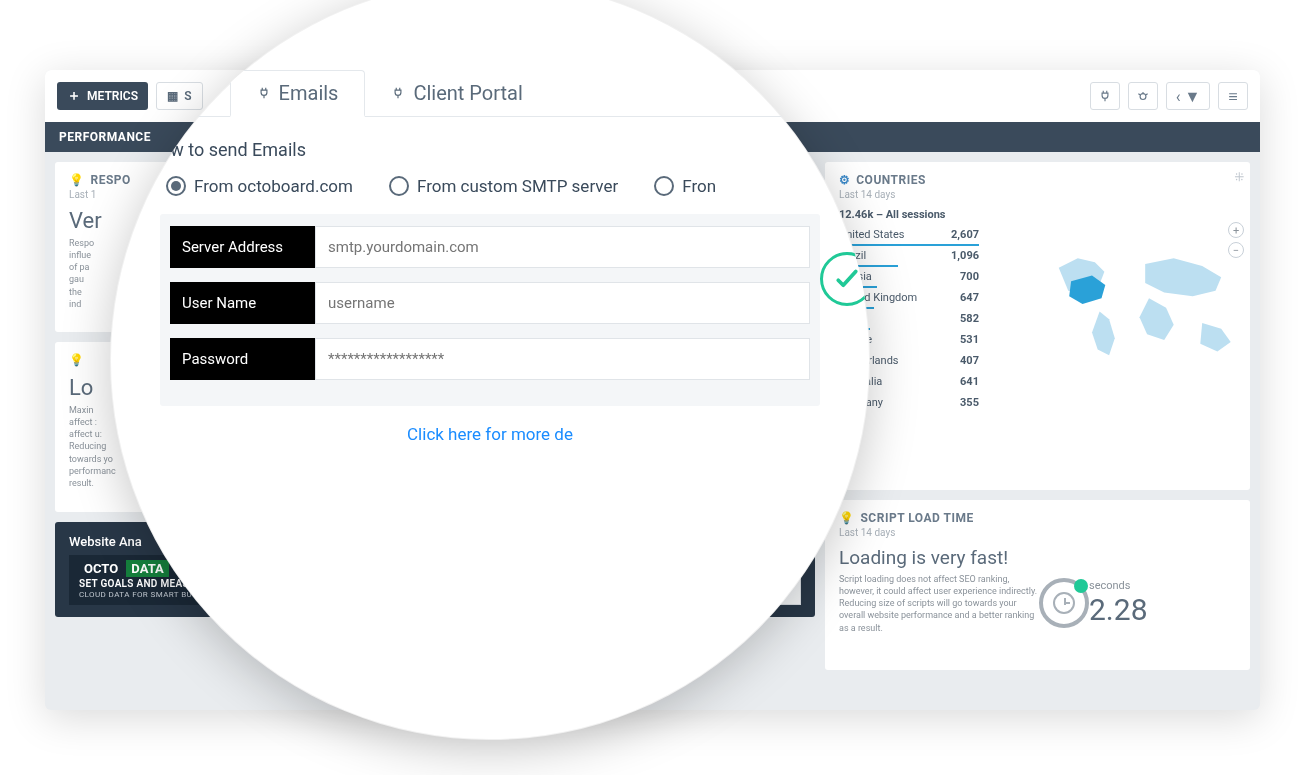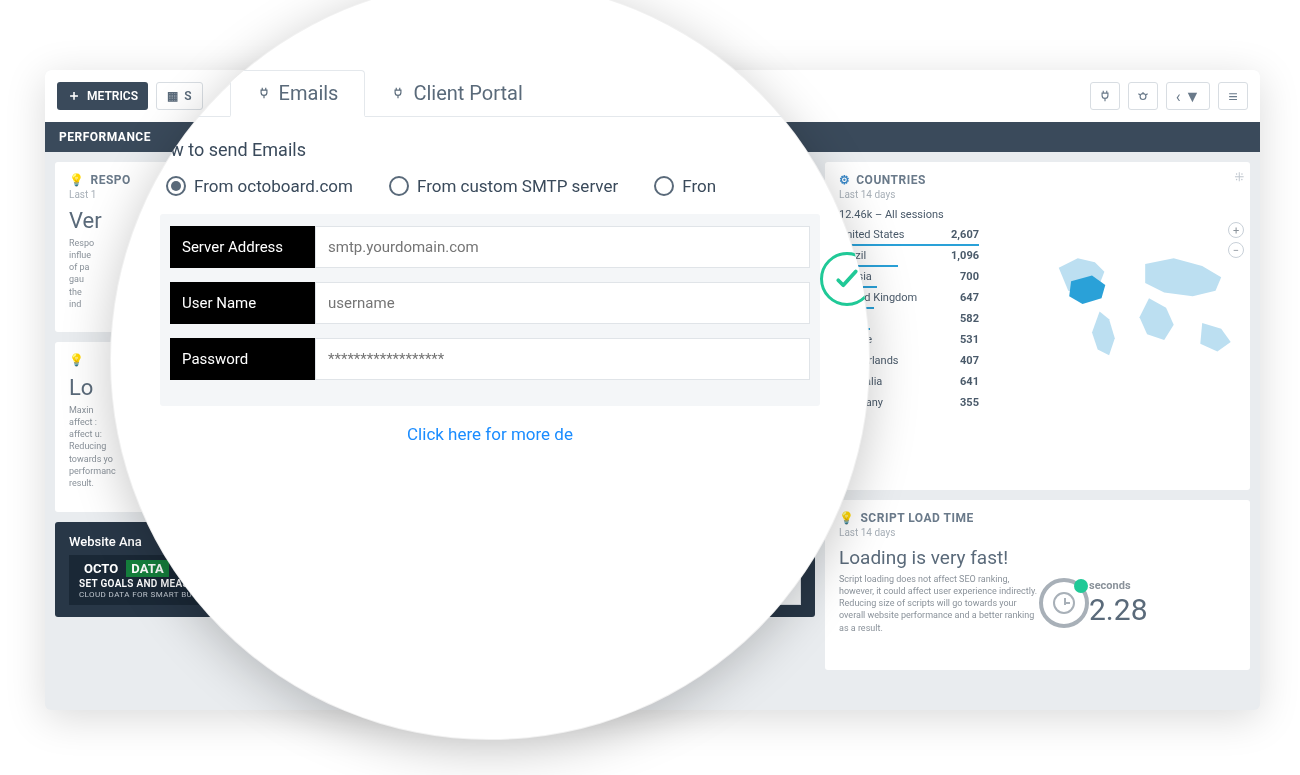--- a/index.html
+++ b/index.html
@@ -16,35 +16,35 @@
   .col{display:flex;flex-direction:column;gap:10px}
   .colL{flex:0 0 760px}
   .colR{flex:1}
   .card{background:#fff;border-radius:3px;padding:11px 14px;position:relative}
   .cardhead{display:flex;align-items:center;gap:6px;font-size:12px;font-weight:700;color:#6a7a8a;letter-spacing:.5px}
   .sub{font-size:10px;color:#a8b0b8;margin-top:2px}
   .bigtitle{font-size:22px;color:#5a6a7a;margin:8px 0 4px;font-weight:400}
   .desc{font-size:9px;color:#8a929a;line-height:1.35;max-width:280px}
   .metric{position:absolute;right:34px;top:50%;transform:translateY(-50%);display:flex;align-items:baseline;gap:6px}
   .mbig{font-size:30px;color:#5a6a7a;font-weight:400}
-  .mlab{font-size:11px;color:#8a929a;font-weight:700;transform:translateY(-14px)}
+  .mlab{font-size:11px;color:#8a929a;font-weight:400;transform:translateY(-14px)}
   .banner{background:#283747;color:#fff;padding:12px 14px;border-radius:3px}
   .banner .t{font-size:13px;font-weight:500;margin-bottom:6px}
   .bannerbox{display:flex;align-items:stretch}
   .oct{background:#1a2836;padding:6px 10px}
   .oct .r1{font-size:13px;font-weight:700;color:#fff}
   .oct .r1 span{background:#15803d;padding:1px 5px}
   .oct .r2{font-size:10px;font-weight:600;color:#fff;margin-top:2px;letter-spacing:.3px}
   .oct .r3{font-size:8px;color:#c0c7cf;margin-top:1px;letter-spacing:.4px}
   .invite{background:#fff;color:#333;font-size:14px;padding:10px 14px;flex:1;border:1px solid #d8dde2}
   .thumbs{width:220px;background:#f3f5f7;border:1px solid #d8dde2;display:flex;align-items:center;justify-content:center;gap:4px}
   .thumbs div{width:42px;height:28px;background:#fff;border:1px solid #e0e4e8;position:relative}
   
   .clist{margin-top:8px;font-size:11px}
-  .csum{font-size:11px;color:#4a5a6a;font-weight:400;margin-bottom:4px}
+  .csum{font-size:11px;color:#4a5a6a;font-weight:700;margin-bottom:4px}
   .crow{display:flex;justify-content:space-between;padding:2.5px 0;color:#4a5a6a}
   .crow .v{font-weight:700}
   .cbar{height:2px;background:#2aa1d8;margin-top:1px}
   .map{position:absolute;right:6px;top:76px;width:190px;height:130px}
   .plus{position:absolute;right:6px;top:60px;width:16px;height:16px;border:1px solid #c8d0d8;border-radius:50%;display:flex;align-items:center;justify-content:center;font-size:11px;color:#8a929a;cursor:pointer}
   .minus{position:absolute;right:6px;top:80px;width:16px;height:16px;border:1px solid #c8d0d8;border-radius:50%;display:flex;align-items:center;justify-content:center;font-size:11px;color:#8a929a;cursor:pointer}
   .drag{position:absolute;top:6px;right:6px;color:#c0c7cf;font-size:12px}
   .circ{width:50px;height:50px;border:4px solid #a8b0b8;border-radius:50%;display:flex;align-items:center;justify-content:center;position:relative}
   .circ::after{content:"";position:absolute;top:-3px;right:-3px;width:14px;height:14px;background:#20c997;border-radius:50%}
   .clock{width:22px;height:22px;border:2px solid #a8b0b8;border-radius:50%;position:relative}

